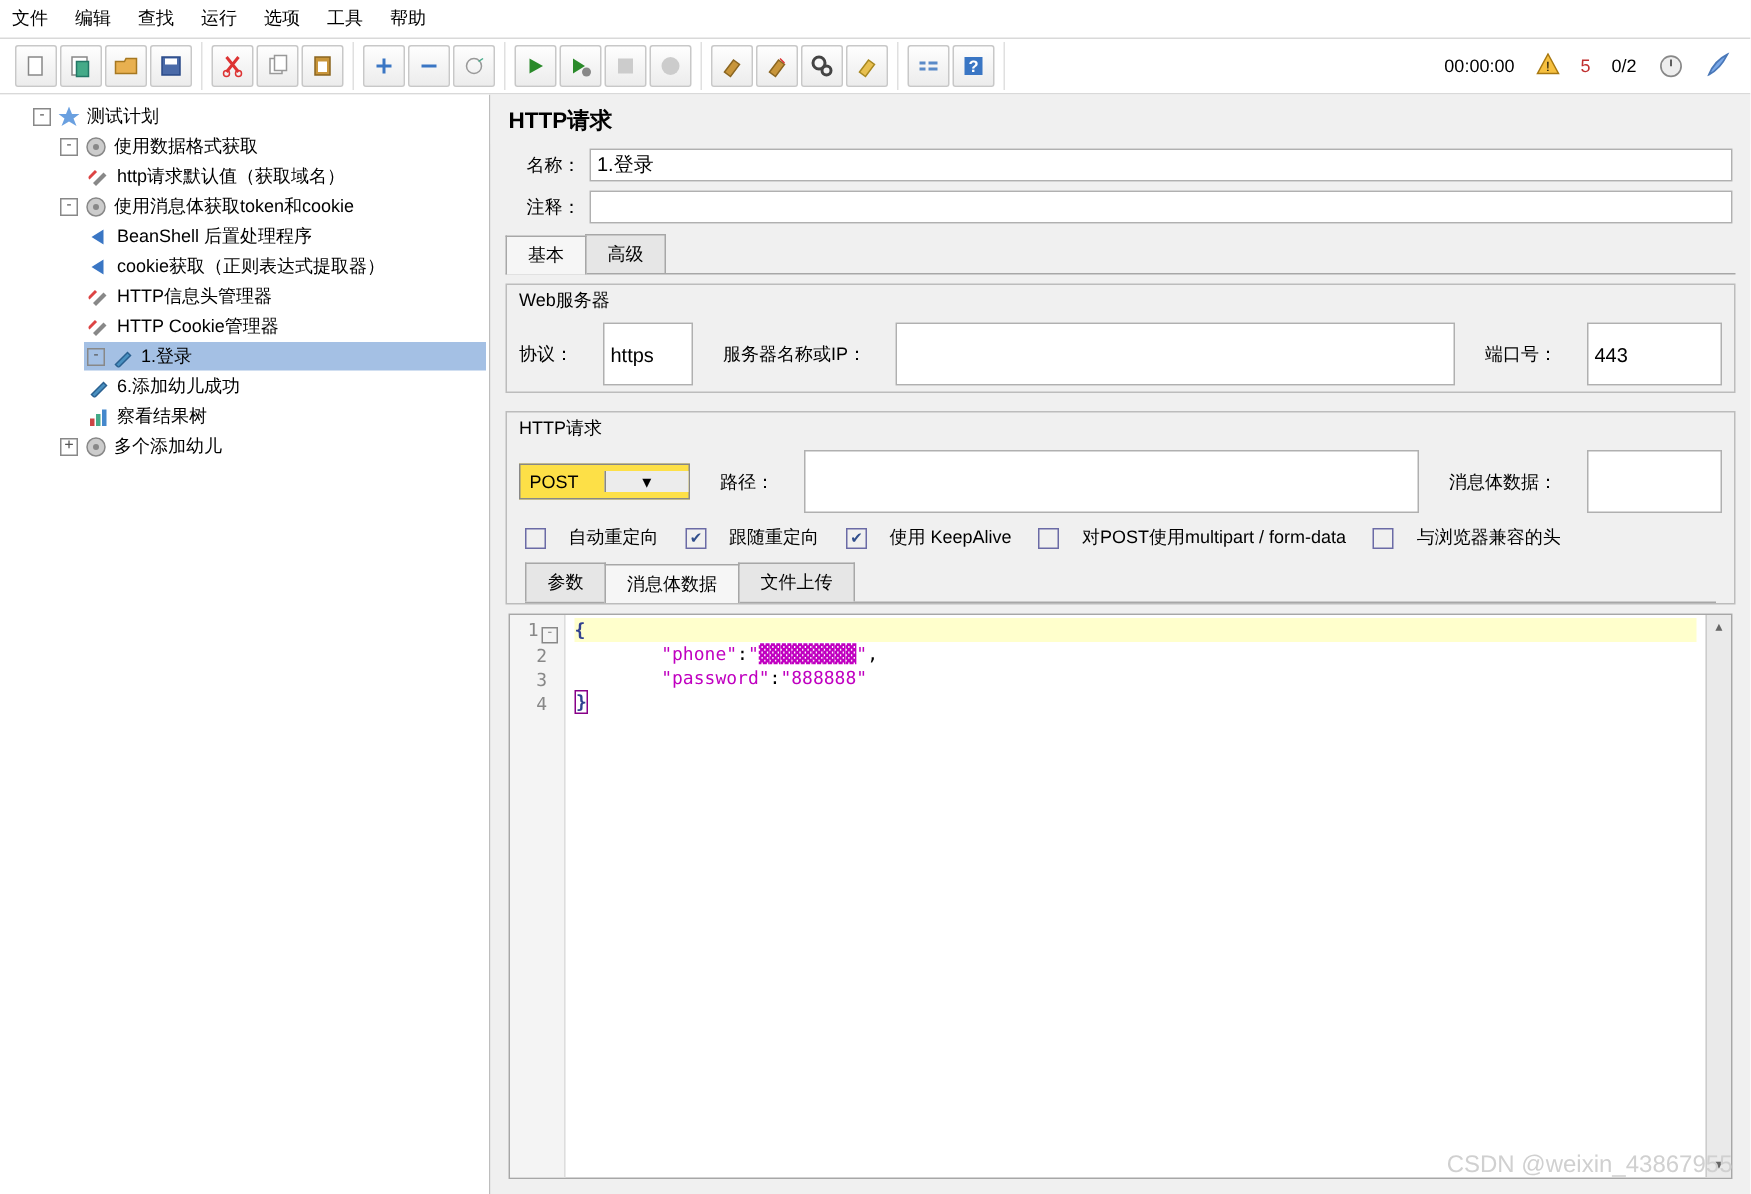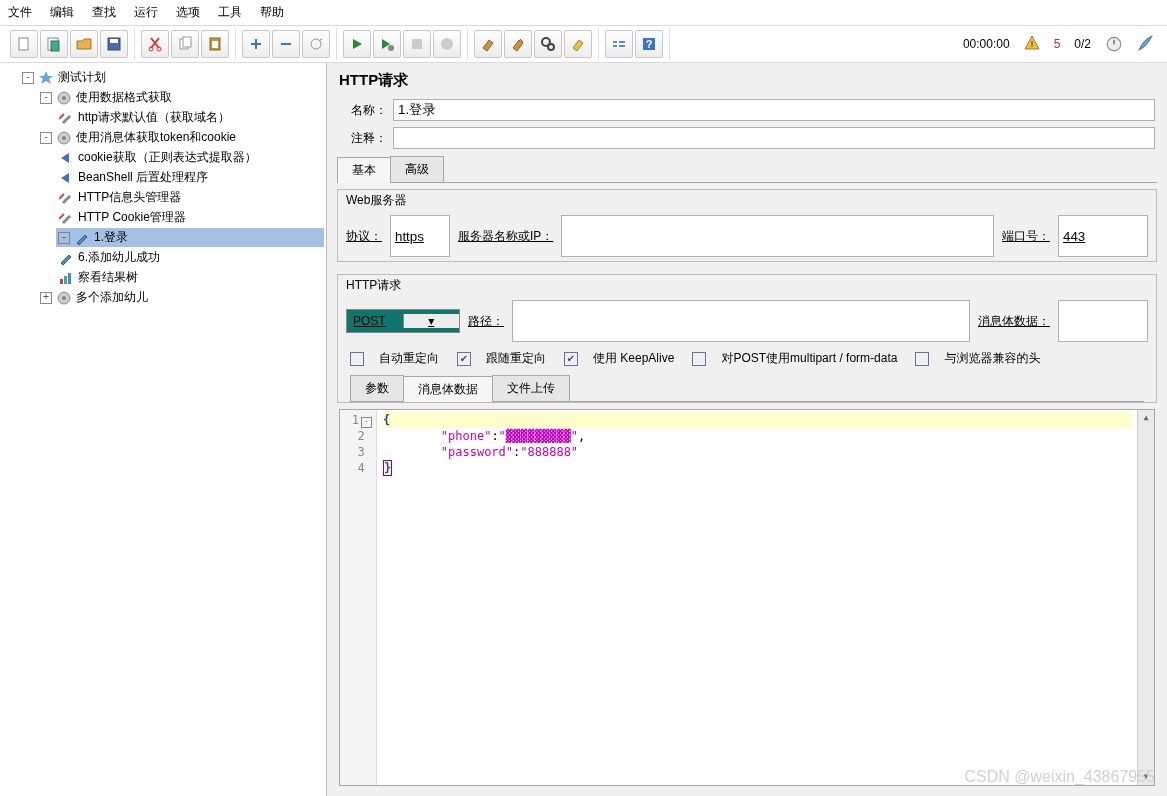--- a/index.html
+++ b/index.html
@@ -22,24 +22,24 @@
 .content{flex:1;display:flex;flex-direction:column;background:#f0f0f0;overflow:hidden;}
 .panel-title{font-size:15px;font-weight:bold;padding:8px 12px 6px;background:#f0f0f0;}
 .form-row{display:flex;align-items:center;padding:3px 12px;}
 .form-row label{width:48px;text-align:right;margin-right:6px;}
 .form-row input.wide{flex:1;height:20px;border:1px solid #b0b0b0;background:#fff;padding:0 4px;}
 .tab-strip{display:flex;margin:4px 10px 0;border-bottom:1px solid #a7a7a7;}
 .tab{padding:4px 14px;border:1px solid #a7a7a7;border-bottom:none;background:#e6e6e6;margin-right:-1px;}
 .tab.active{background:#f6f6f6;position:relative;top:1px;}
 .group{margin:6px 10px;border:1px solid #bcbcbc;background:#f0f0f0;}
 .group-title{padding:2px 8px;font-weight:normal;}
-.group-body{display:flex;align-items:center;gap:8px;padding:4px 8px;text-decoration:underline;}
+.group-body{display:flex;align-items:center;gap:20px;padding:4px 8px;}
 .group-body label{white-space:nowrap;}
 .group-body input{height:20px;border:1px solid #b0b0b0;background:#fff;padding:10px 4px;}
-.sel{height:22px;border:1px solid #888;background:#0f766e;display:flex;align-items:center;}
+.sel{height:22px;border:1px solid #888;background:#fde047;display:flex;align-items:center;}
 .sel span{flex:1;padding:0 6px;}
 .sel .arrow{width:18px;text-align:center;border-left:1px solid #888;background:#ececec;}
 .checks{display:flex;gap:18px;padding:4px 12px;align-items:center;}
 .checks label{display:flex;align-items:center;gap:15px;}
 .cb{width:12px;height:12px;border:1px solid #6b6ba6;display:inline-flex;align-items:center;justify-content:center;color:#304e8c;font-size:10px;}
 .body-tabs{display:flex;margin:4px 12px 0;border-bottom:1px solid #a7a7a7;}
 .editor{flex:1;margin:0 12px 10px;border:1px solid #a7a7a7;display:flex;font-family:Consolas,monospace;font-size:12px;background:#fff;overflow:hidden;}
 .gutter{width:28px;background:#f4f4f4;border-right:1px solid #ddd;text-align:right;padding:2px 4px;color:#888;line-height:16px;}
 .gutter .fold{display:inline-block;width:9px;height:9px;border:1px solid #888;line-height:7px;text-align:center;font-size:9px;margin-left:2px;}
 .code{flex:1;padding:2px 6px;line-height:16px;}
@@ -266,31 +266,31 @@
                   <span>使用消息体获取token和cookie</span>
                 </div>
             <ul>
               <li>
                     <div>
                       <span class="icon">
                         <svg width="14" height="14">
                           <path d="M2 7l8-5v10z" fill="#3a76c4"></path>
                         </svg>
                       </span>
+                      <span>BeanShell 后置处理程序</span>
+                    </div>
+                  </li>
+              <li>
+                    <div>
+                      <span class="icon">
+                        <svg width="14" height="14">
+                          <path d="M2 7l8-5v10z" fill="#3a76c4"></path>
+                        </svg>
+                      </span>
                       <span>cookie获取（正则表达式提取器）</span>
-                    </div>
-                  </li>
-              <li>
-                    <div>
-                      <span class="icon">
-                        <svg width="14" height="14">
-                          <path d="M2 7l8-5v10z" fill="#3a76c4"></path>
-                        </svg>
-                      </span>
-                      <span>BeanShell 后置处理程序</span>
                     </div>
                   </li>
               <li>
                     <div>
                       <span class="icon">
                         <svg width="14" height="14">
                           <path d="M3 11l7-7 2 2-7 7z" fill="#888"></path>
                           <path d="M0 8l5-5" stroke="#d44" stroke-width="2"></path>
                         </svg>
                       </span>

